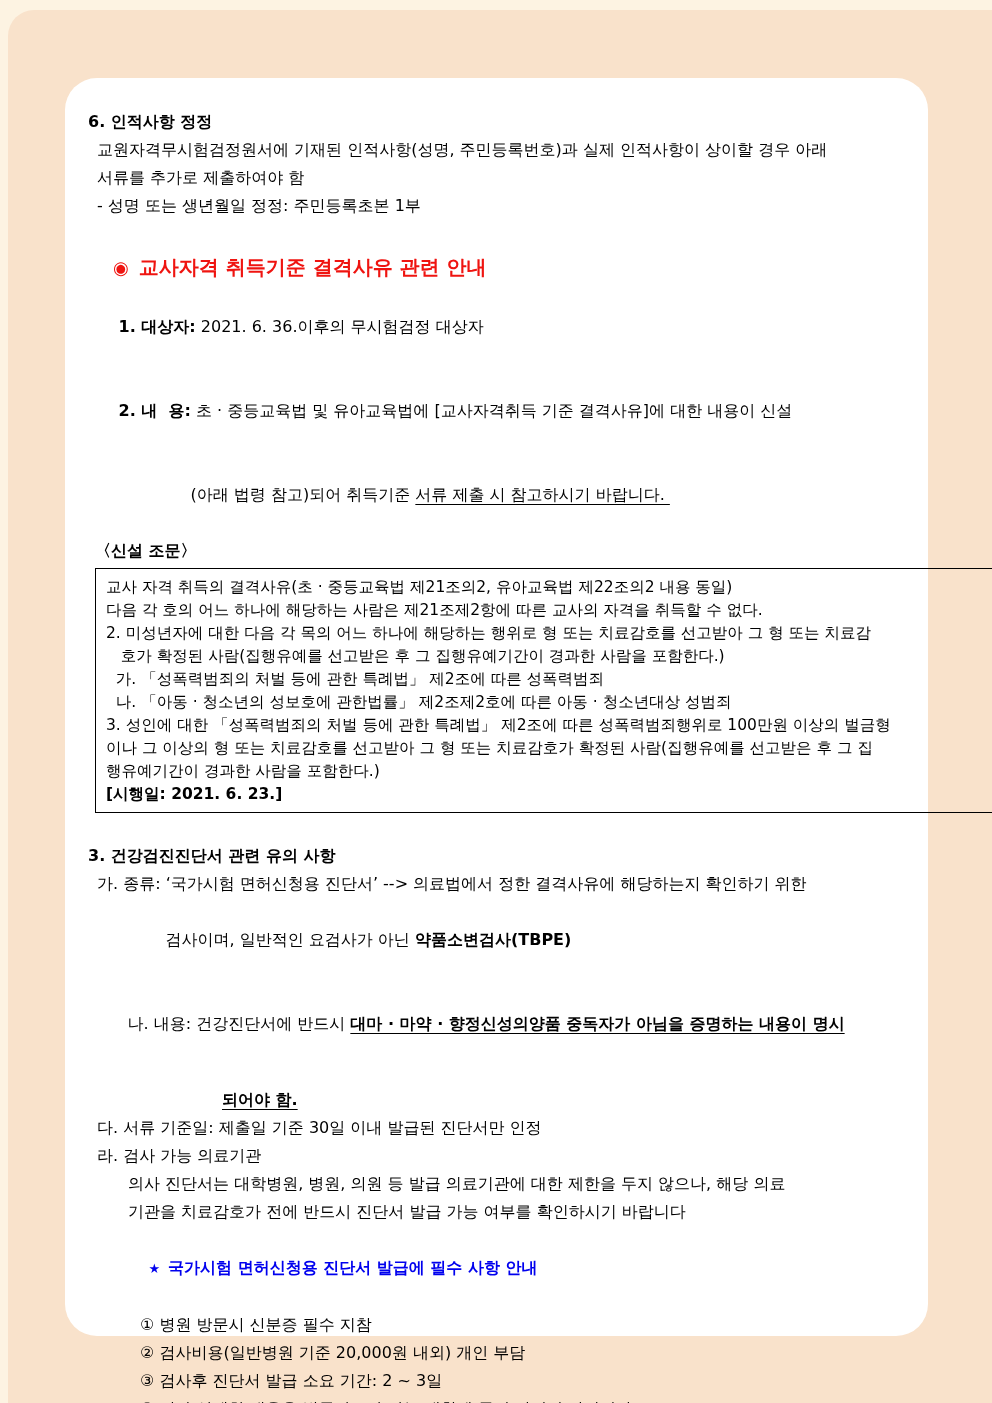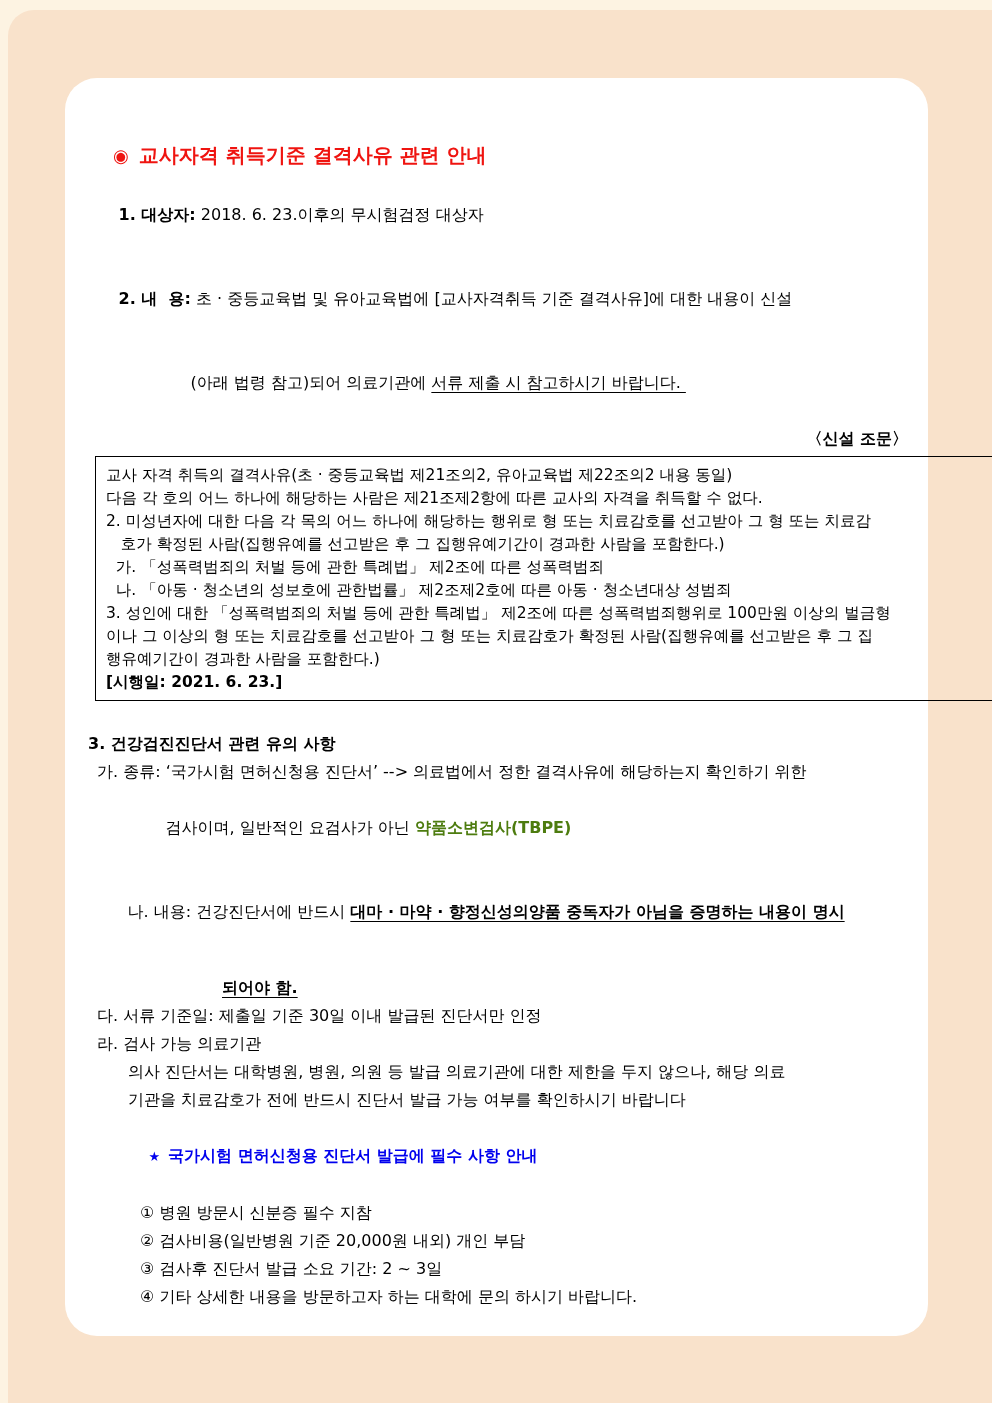--- a/index.html
+++ b/index.html
@@ -23,60 +23,66 @@
     padding:30px 20px 0 23px;
     font-size:16px;line-height:28px;
   }
   .bold{font-weight:bold;}
   .underline{text-decoration:underline;text-underline-offset:4px;}
   .red-heading{
     color:#ef1410;font-weight:bold;font-size:20px;line-height:30px;
     margin:32px 0 2px 25px;
   }
   .red-heading .bullet{font-size:18px;margin-right:10px;}
-  .blue{color:#4d7c0f;}
+  .blue{color:#000000;}
   .line{white-space:pre-wrap;}
   .law-box{
     border:1px solid #000;
     margin:3px 0 0 7px;
     width:938px;box-sizing:border-box;
     padding:7px 10px 6px 10px;
     font-size:15.5px;line-height:23px;
   }
   .law-box .line{white-space:pre-wrap;}
   .ind-a{margin-left:9px;}
   .ind-b{margin-left:47px;}
   .ind-c{margin-left:134px;}
   .ind-d{margin-left:40px;}
   .ind-e{margin-left:72px;}
-  .ind-f{margin-left:7px;text-align:right;}
+  .ind-f{margin-left:7px;}
   .star-line{color:#0000ee;font-weight:bold;margin-left:27px;}
   .star-line .star{font-size:13px;margin-right:8px;}
   .num-line{margin-left:52px;}
 </style>
 </head>
 <body>
 
 <div class="page-bg"></div>
 
 <div class="panel">
 
+  <section>
+    <div class="line bold">6. 인적사항 정정</div>
+    <div class="line ind-a">교원자격무시험검정원서에 기재된 인적사항(성명, 주민등록번호)과 실제 인적사항이 상이할 경우 아래</div>
+    <div class="line ind-a">서류를 추가로 제출하여야 함</div>
+    <div class="line ind-a">- 성명 또는 생년월일 정정: 주민등록초본 1부</div>
+  </section>
 
   <section>
     <div class="red-heading">
       <span class="bullet">◉</span><span>교사자격 취득기준 결격사유 관련 안내</span>
     </div>
     <div class="line">
-      <span class="bold">1. 대상자:</span><span> 2018. 6. 23.이후의 무시험검정 대상자</span>
+      <span class="bold">1. 대상자:</span><span> 2021. 6. 36.이후의 무시험검정 대상자</span>
     </div>
     <div class="line">
       <span class="bold">2. 내  용:</span><span> 초 · 중등교육법 및 유아교육법에 [교사자격취득 기준 결격사유]에 대한 내용이 신설</span>
     </div>
     <div class="line ind-e">
-      <span>(아래 법령 참고)되어 의료기관에 </span><span class="underline">서류 제출 시 참고하시기 바랍니다. </span>
+      <span>(아래 법령 참고)되어 취득기준 </span><span class="underline">서류 제출 시 참고하시기 바랍니다. </span>
     </div>
     <div class="line bold ind-f">〈신설 조문〉</div>
   </section>
 
   <div class="law-box">
     <div class="line">교사 자격 취득의 결격사유(초 · 중등교육법 제21조의2, 유아교육법 제22조의2 내용 동일)</div>
     <div class="line">다음 각 호의 어느 하나에 해당하는 사람은 제21조제2항에 따른 교사의 자격을 취득할 수 없다.</div>
     <div class="line">2. 미성년자에 대한 다음 각 목의 어느 하나에 해당하는 행위로 형 또는 치료감호를 선고받아 그 형 또는 치료감</div>
     <div class="line">   호가 확정된 사람(집행유예를 선고받은 후 그 집행유예기간이 경과한 사람을 포함한다.)</div>
     <div class="line">  가. 「성폭력범죄의 처벌 등에 관한 특례법」 제2조에 따른 성폭력범죄</div>

